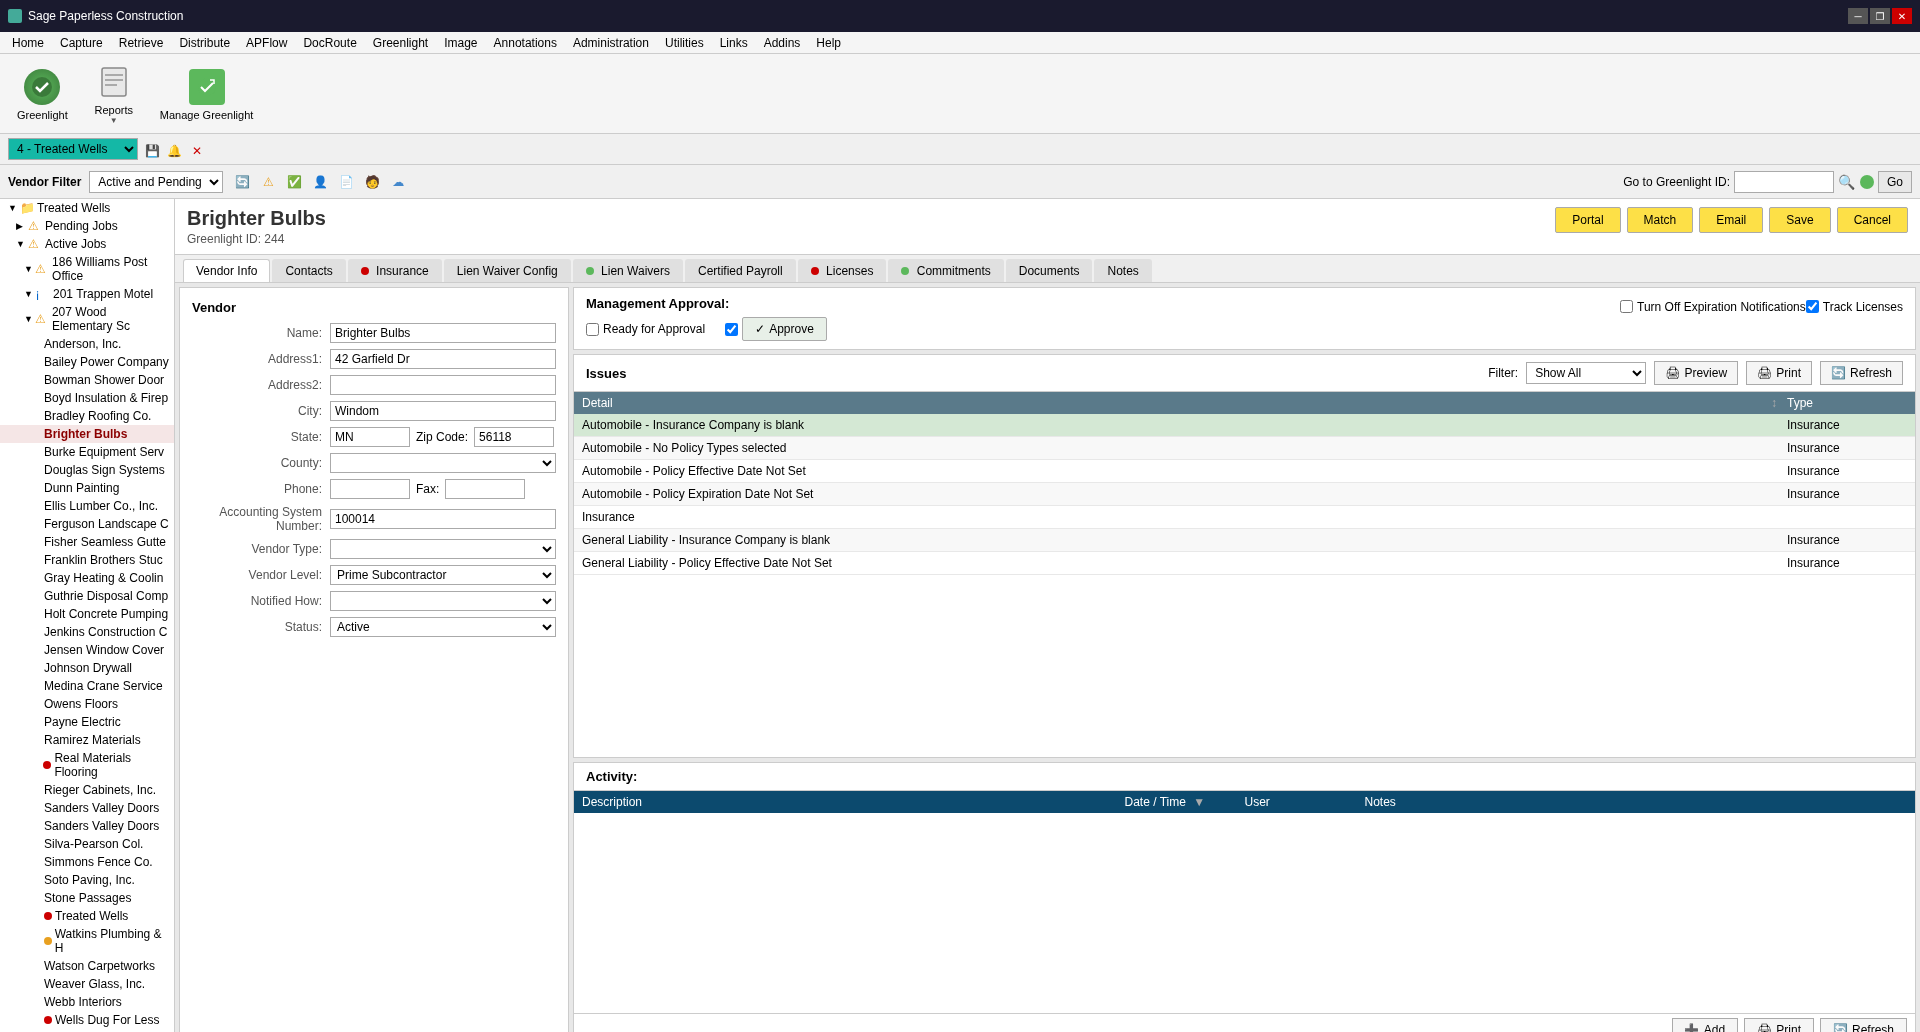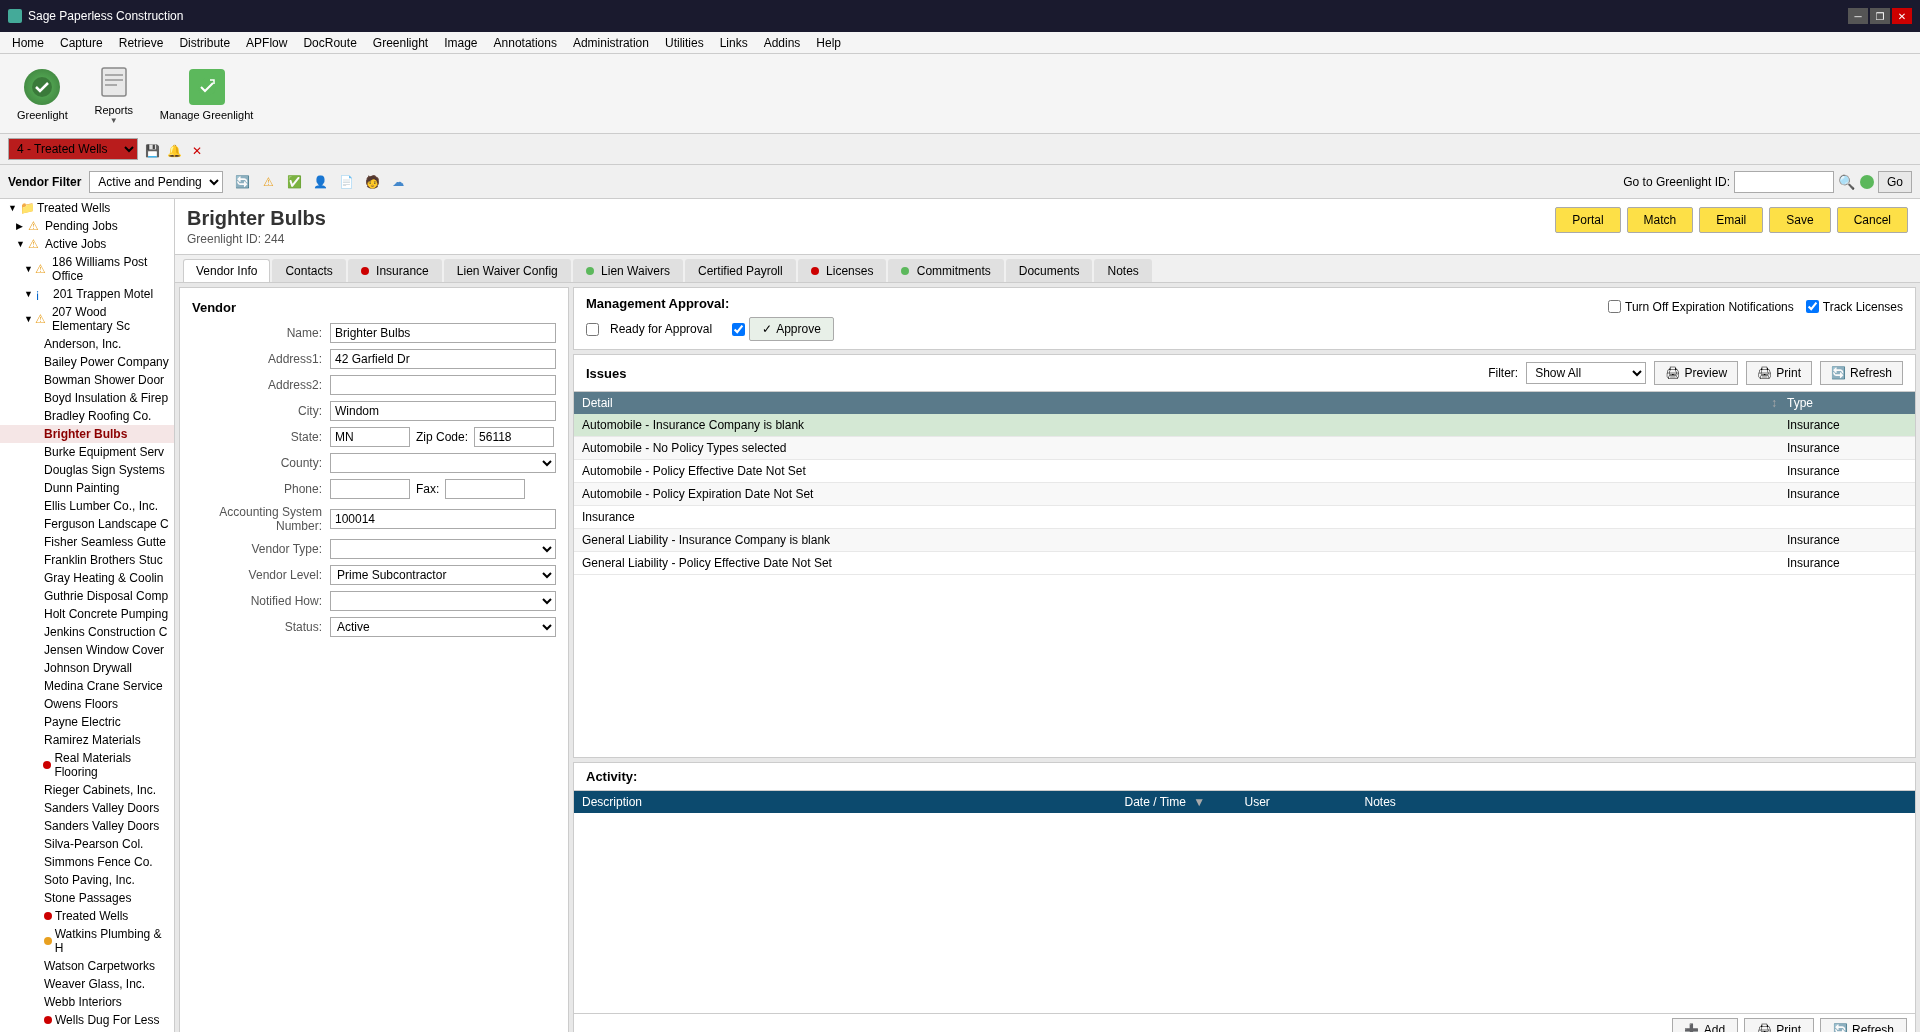--- a/index.html
+++ b/index.html
@@ -123,27 +123,27 @@
     .activity-body { flex: 1; min-height: 200px; }
     .activity-footer { display: flex; justify-content: flex-end; padding: 4px 8px; gap: 6px; border-top: 1px solid #ccc; }
     .activity-btn { height: 24px; padding: 0 12px; border: 1px solid #aaa; background: #f5f5f5; cursor: pointer; display: flex; align-items: center; gap: 4px; }
     
     
     ::-webkit-scrollbar { width: 8px; height: 8px; }
     ::-webkit-scrollbar-track { background: #f0f0f0; }
     ::-webkit-scrollbar-thumb { background: #aaa; border-radius: 2px; }
     
     
-    .vault-selector { height: 22px; border: 1px solid #aaa; padding: 1px 4px; background: #b91c1c; width: 130px; }
+    .vault-selector { height: 22px; border: 1px solid #aaa; padding: 1px 4px; background: #14b8a6; width: 130px; }
     
     
     .notif-icons { display: flex; gap: 4px; align-items: center; margin-top: 4px; }
     .notif-icon { width: 18px; height: 18px; display: flex; align-items: center; justify-content: center; cursor: pointer; }
     
-    .approval-right { display: flex; align-items: center; gap: 12px; margin-left: auto; }
+    .approval-right { display: flex; align-items: center; margin-left: auto; }
     
     .top-vault-area { display: flex; align-items: center; gap: 6px; padding: 4px 8px; background: #f0f0f0; border-bottom: 1px solid #ccc; }
   </style>
 </head>
 <body>
 
 <div class="title-bar">
   <div class="title-bar-left">
     <div class="title-bar-icon"></div>
     <span>Sage Paperless Construction</span>
@@ -569,21 +569,21 @@
                 <input type="checkbox" style="">
                 <label>Turn Off Expiration Notifications</label>
               </div>
               <div style="display:flex; align-items:center; gap:4px;">
                 <input type="checkbox" checked="" style="">
                 <label>Track Licenses</label>
               </div>
             </div>
           </div>
           <div class="approval-controls">
-            <div style="display:flex; align-items:center; gap:11px;">
+            <div style="display:flex; align-items:center; gap:4px;">
               <input type="checkbox" style="">
               <label>Ready for Approval</label>
             </div>
             <div style="display:flex; align-items:center; gap:4px; margin-left:8px;">
               <input type="checkbox" checked="" style="">
               <button class="check-btn">
                 <span>✓</span>
                 <span>Approve</span>
               </button>
             </div>

